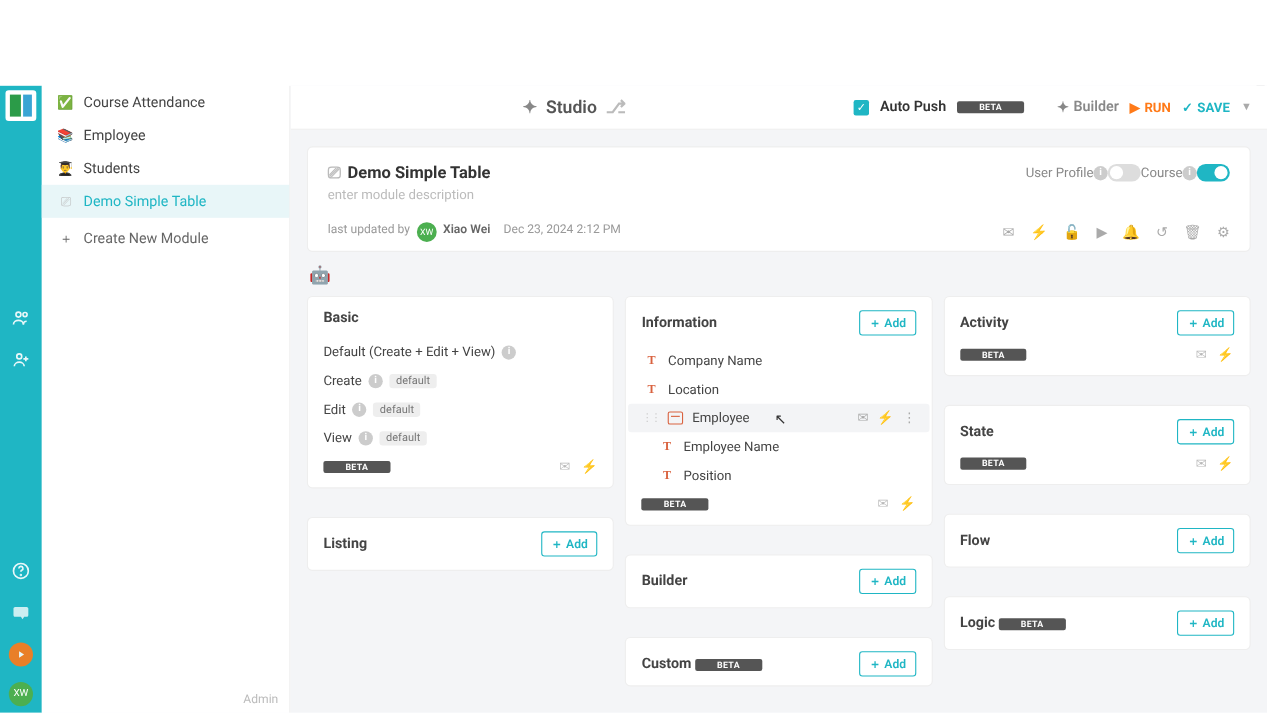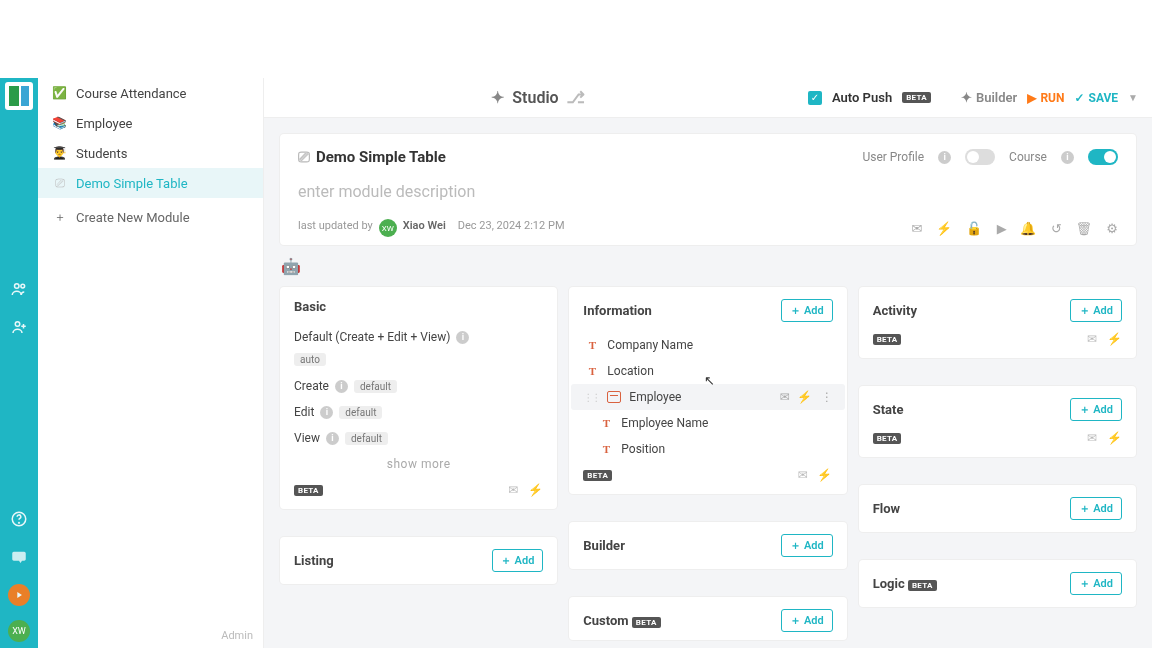--- a/index.html
+++ b/index.html
@@ -22,38 +22,38 @@
   .sb-item.active{background:#e8f6f8;color:#1fb6c4;}
   .sb-item .ico{width:16px;height:16px;display:inline-flex;align-items:center;justify-content:center;font-size:12px;}
   .sb-foot{position:absolute;bottom:6px;right:10px;font-size:11px;color:#bbb;}
   
   .main{flex:1;background:#f4f5f7;overflow:auto;}
   .topbar{height:40px;background:#fff;border-bottom:1px solid #eee;display:flex;align-items:center;padding:0 14px;gap:10px;}
   .tb-center{flex:1;display:flex;align-items:center;justify-content:center;gap:8px;color:#555;font-weight:600;}
   .tb-center .wand{color:#888;}
   .chk{width:14px;height:14px;background:#1fb6c4;display:inline-flex;align-items:center;justify-content:center;color:#fff;font-size:10px;border-radius:2px;}
   .ap{font-size:13px;color:#333;font-weight:600;}
-  .beta{background:#555;color:#fff;font-size:8px;font-weight:700;padding:1px 4px;border-radius:2px;letter-spacing:.3px;}
+  .beta{background:#555;color:#fff;font-size:8px;font-weight:700;padding:1px 20px;border-radius:2px;letter-spacing:.3px;}
   .tb-link{font-size:13px;color:#888;font-weight:600;display:flex;align-items:center;gap:4px;}
   .run{color:#ff7a18;font-size:12px;font-weight:700;display:flex;align-items:center;gap:4px;}
   .save{color:#1fb6c4;font-size:12px;font-weight:700;display:flex;align-items:center;gap:4px;}
   .caret-d{color:#aaa;font-size:10px;}
   
   .hdr-card{background:#fff;margin:16px 16px 10px 16px;border-radius:4px;padding:14px 18px 8px 18px;box-shadow:0 0 0 1px #eee;}
   .hdr-row1{display:flex;align-items:center;justify-content:space-between;}
   .title{font-size:15px;font-weight:700;color:#333;display:flex;align-items:center;gap:6px;}
   .title .ico{color:#bbb;}
-  .hdr-right{display:flex;align-items:center;gap:14px;font-size:12px;color:#888;}
+  .hdr-right{display:flex;align-items:center;font-size:12px;color:#888;}
   .toggle{width:30px;height:16px;border-radius:10px;position:relative;background:#ddd;}
   .toggle .knob{position:absolute;width:12px;height:12px;background:#fff;border-radius:50%;top:2px;}
   .toggle.off .knob{left:2px;}
   .toggle.on{background:#1fb6c4;}
   .toggle.on .knob{right:2px;}
   .info-c{width:13px;height:13px;border-radius:50%;background:#ccc;color:#fff;font-size:9px;display:inline-flex;align-items:center;justify-content:center;font-weight:700;}
-  .desc{margin-top:16px;font-size:16px;color:#bbb;}
+  .desc{margin-top:4px;font-size:12px;color:#bbb;}
   .hdr-row2{display:flex;align-items:center;justify-content:space-between;margin-top:18px;font-size:11px;color:#999;}
   .hdr-row2 .by{display:flex;align-items:flex-start;gap:6px;}
   .avatar{width:18px;height:18px;border-radius:50%;background:#4caf50;color:#fff;font-size:8px;display:inline-flex;align-items:center;justify-content:center;}
   .action-icons{display:flex;align-items:center;gap:14px;color:#aaa;font-size:13px;}
   
   .filter-row{display:flex;align-items:center;gap:12px;margin:0 16px 10px 16px;}
   .robot{width:22px;height:22px;display:flex;align-items:center;justify-content:center;color:#7a6fc9;font-size:16px;}
   .filter-box{flex:1;max-width:580px;background:#fff;border-radius:4px;height:32px;display:flex;align-items:center;padding:0 12px;color:#bbb;font-size:13px;box-shadow:0 0 0 1px #eee;}
   .filter-box .srch{margin-left:auto;color:#bbb;}
   
@@ -225,37 +225,35 @@
 
       <div class="col col1">
         <div class="card">
           <div class="card-h">
               <span class="t">Basic</span>
             </div>
           <div class="brow">
               <span>Default (Create + Edit + View)</span>
               <span class="info-c">i</span>
             </div>
-          <div style="margin:-2px 0 6px 0;"><span class="tag">auto</span></div>
           <div class="brow">
               <span>Create</span>
               <span class="info-c">i</span>
               <span class="tag">default</span>
             </div>
           <div class="brow">
               <span>Edit</span>
               <span class="info-c">i</span>
               <span class="tag">default</span>
             </div>
           <div class="brow">
               <span>View</span>
               <span class="info-c">i</span>
               <span class="tag">default</span>
             </div>
-          <div class="show-more">show more</div>
           <div class="card-f">
             <span class="beta">BETA</span>
             <div class="icons">
                 <span>✉</span>
                 <span>⚡</span>
               </div>
           </div>
         </div>
         <div class="card">
           <div class="card-h" style="margin-bottom:0;">

